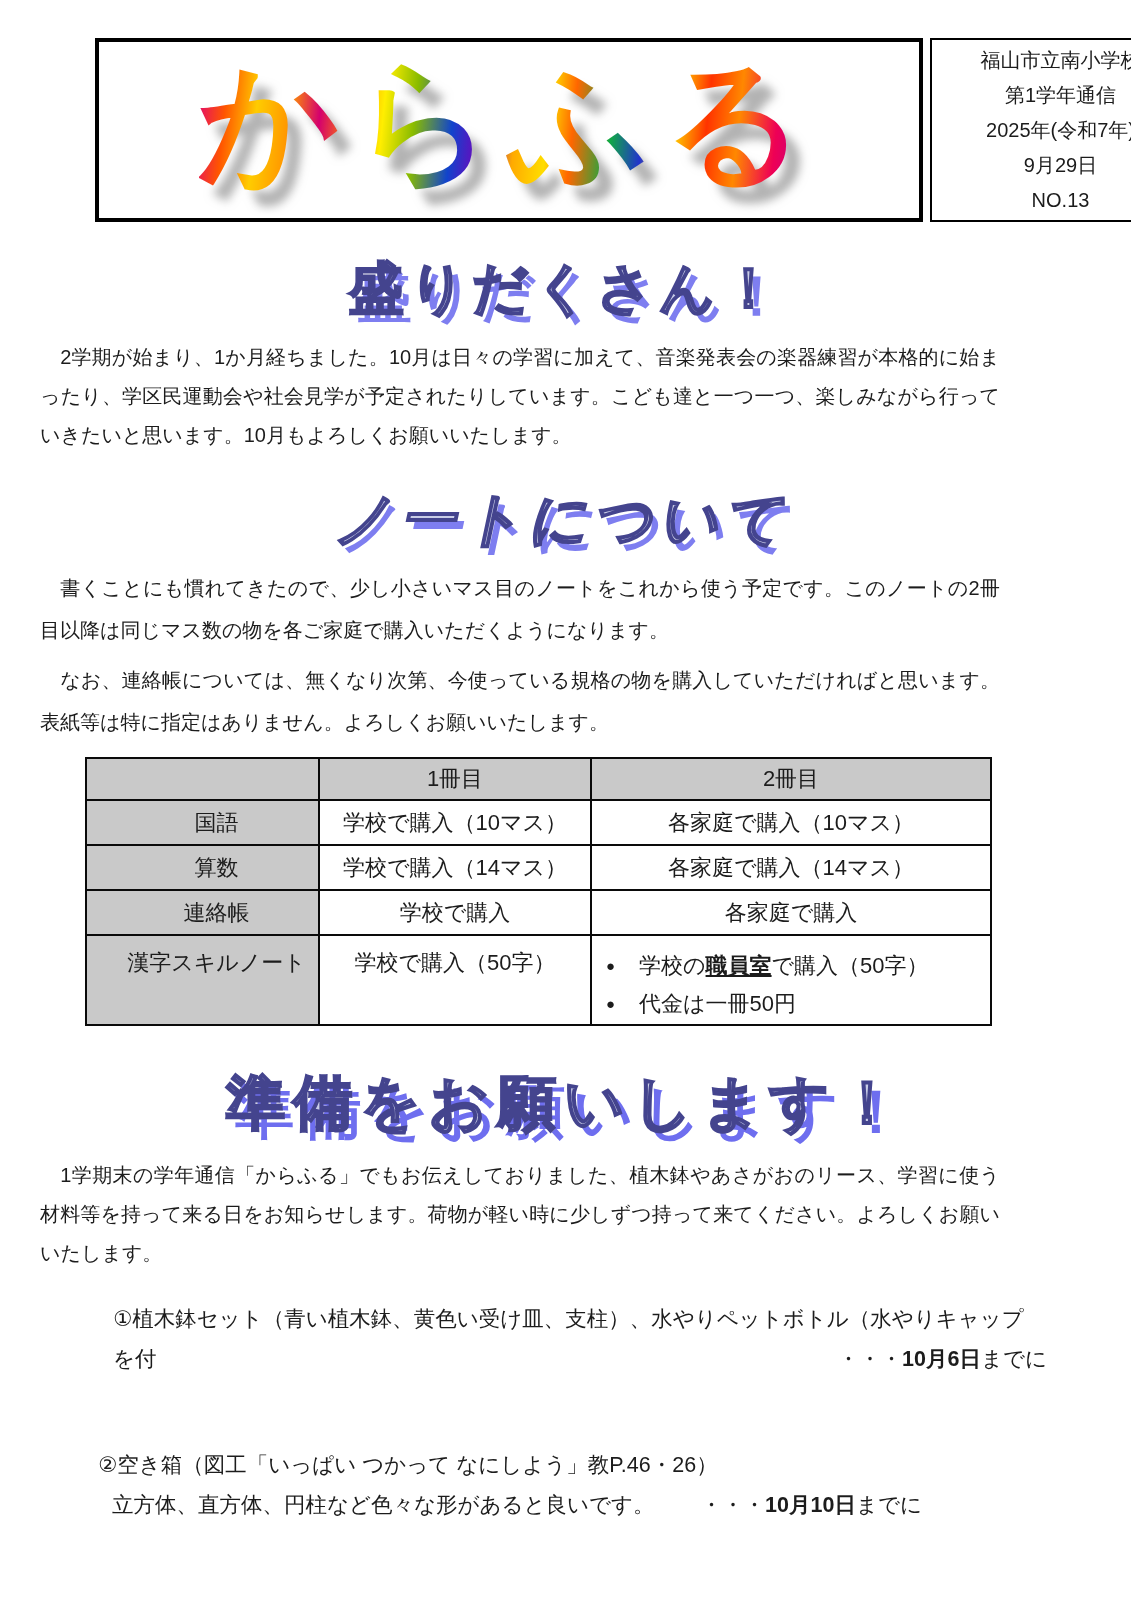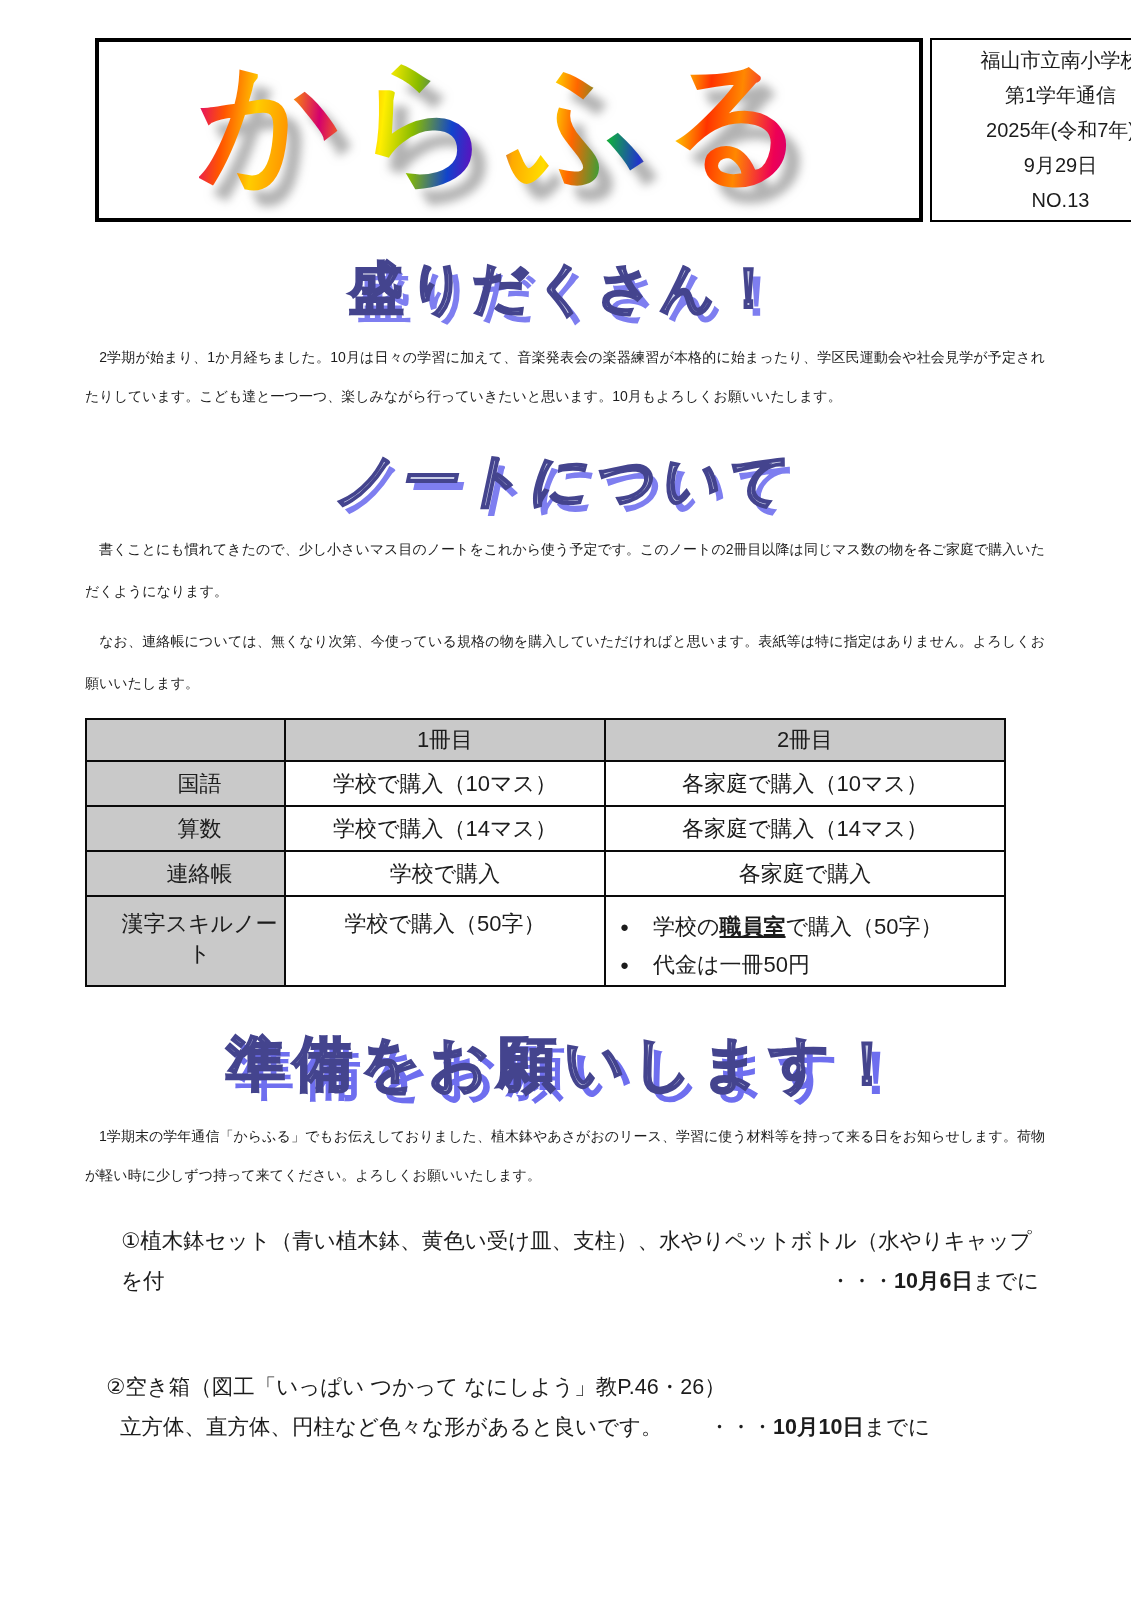--- a/index.html
+++ b/index.html
@@ -50,46 +50,46 @@
     -webkit-text-stroke:2.2px var(--heading-outline);
     text-shadow:8px 8px 0 var(--heading-shadow);
     letter-spacing:6px;white-space:nowrap;
   }
   .h-mori{font-size:55px;padding-top:252px;}
   .h-note{font-size:58px;margin-top:26px;transform:skewX(-12deg);}
   .h-prep{font-size:59px;margin-top:38px;text-shadow:9px 9px 0 var(--heading-shadow-strong);letter-spacing:8px;}
 
   
   .body-text{
-    width:960px;margin:12px 86px 0 85px;
-    font-size:14px;line-height:39px;text-align:justify;
+    width:960px;margin:12px 86px 0 40px;
+    font-size:20px;line-height:39px;text-align:justify;
   }
   .body-text.note{line-height:42px;margin-top:8px;}
 
   
   .note-table{border-collapse:collapse;margin:14px 0 0 85px;table-layout:fixed;}
   .note-table td{
     border:2.5px solid var(--border-black);
     font-size:22px;text-align:center;vertical-align:middle;padding:0 4px;
   }
-  .note-table .c0{width:199px;padding-left:32px;}
-  .note-table .c1{width:320px;}
+  .note-table .c0{width:233px;padding-left:32px;}
+  .note-table .c1{width:272px;}
   .note-table .c2{width:400px;}
   .note-table .head td{background:var(--table-gray);height:42px;}
   .note-table .lab{background:var(--table-gray);}
   .note-table .r{height:45px;}
   .note-table .r-last td{height:84px;vertical-align:top;padding-top:12px;}
   .note-table .bullets{text-align:left;padding-left:14px;padding-right:6px;}
   .bullet-line{display:flex;align-items:baseline;line-height:36px;}
   .bullet-glyph{font-size:15px;margin-right:24px;transform:translateY(-2px);}
   .em-word{font-weight:bold;text-decoration:underline;}
 
   
   .prep-items{margin:26px 86px 0 85px;font-size:21.5px;line-height:40px;}
-  .prep-item{margin:8px;}
+  .prep-item{margin:0;}
   .line{margin:0;}
   .ind1{margin-left:28px;}   
   .ind1b{margin-left:62px;position:relative;}  
   .ind2{margin-left:13px;}
   .ind2b{margin-left:27px;display:flex;align-items:baseline;}
   .gap-after{margin-bottom:66px;}
   .gap-after2{margin-bottom:48px;}
   .deadline{white-space:nowrap;}
   .deadline .d-date{font-weight:bold;}
   .dl-abs{position:absolute;right:-2px;bottom:0;}

